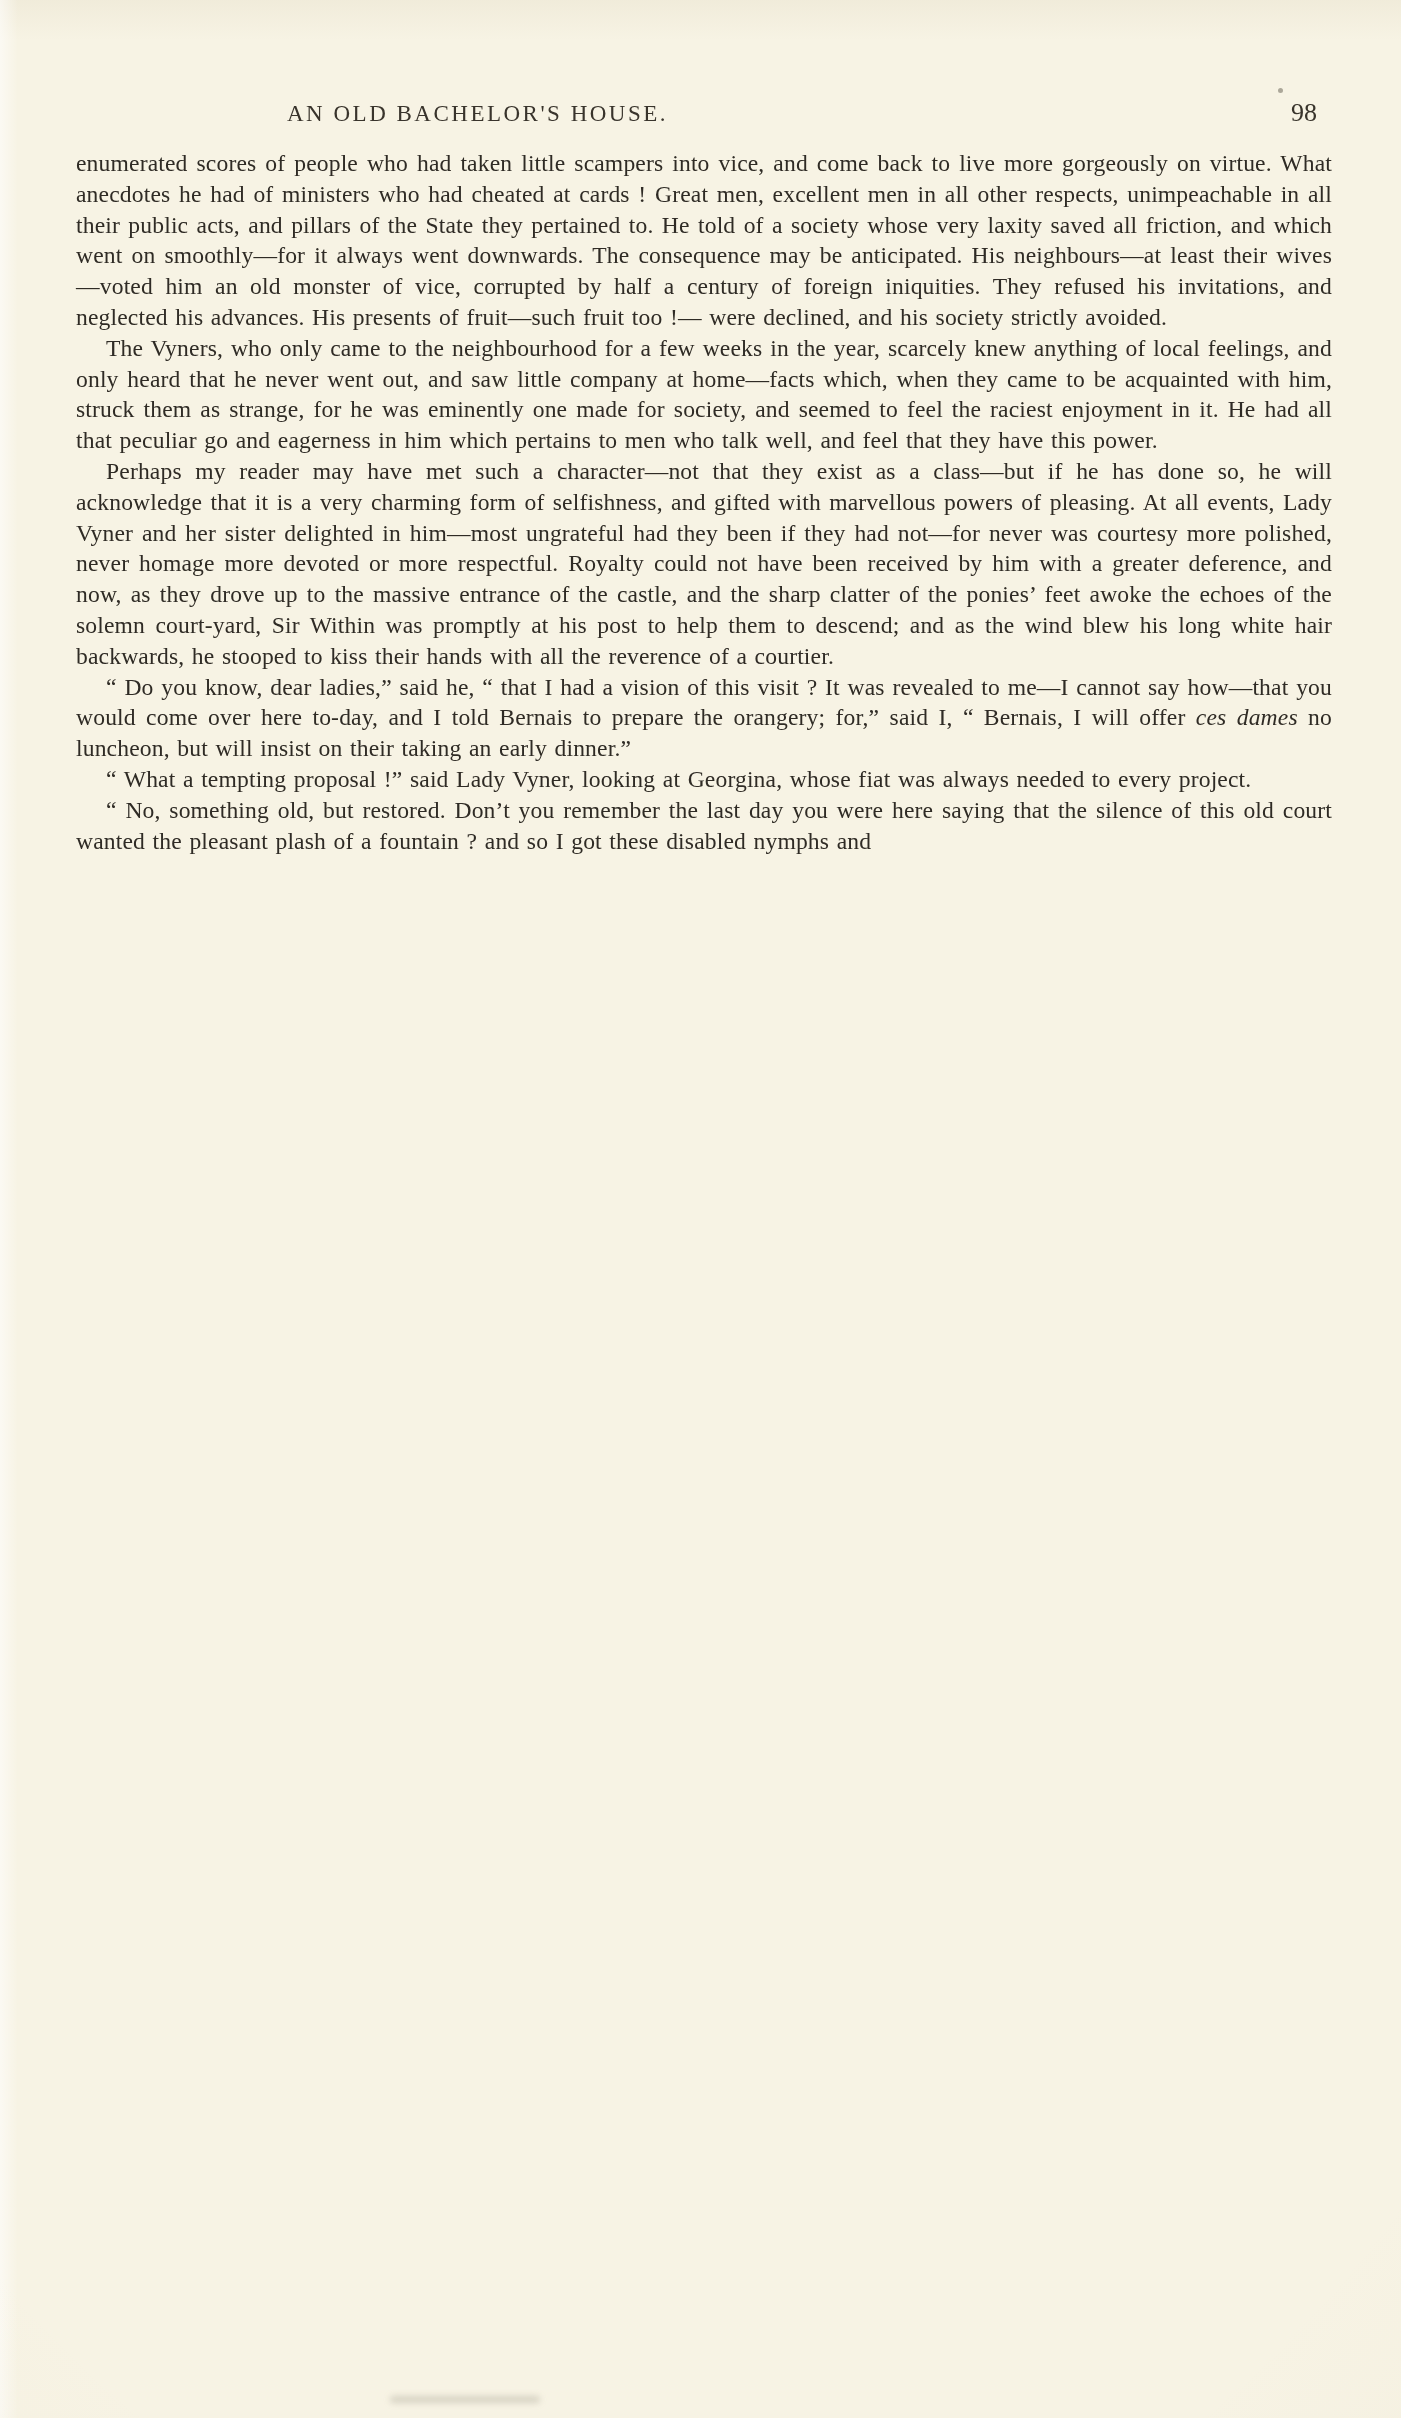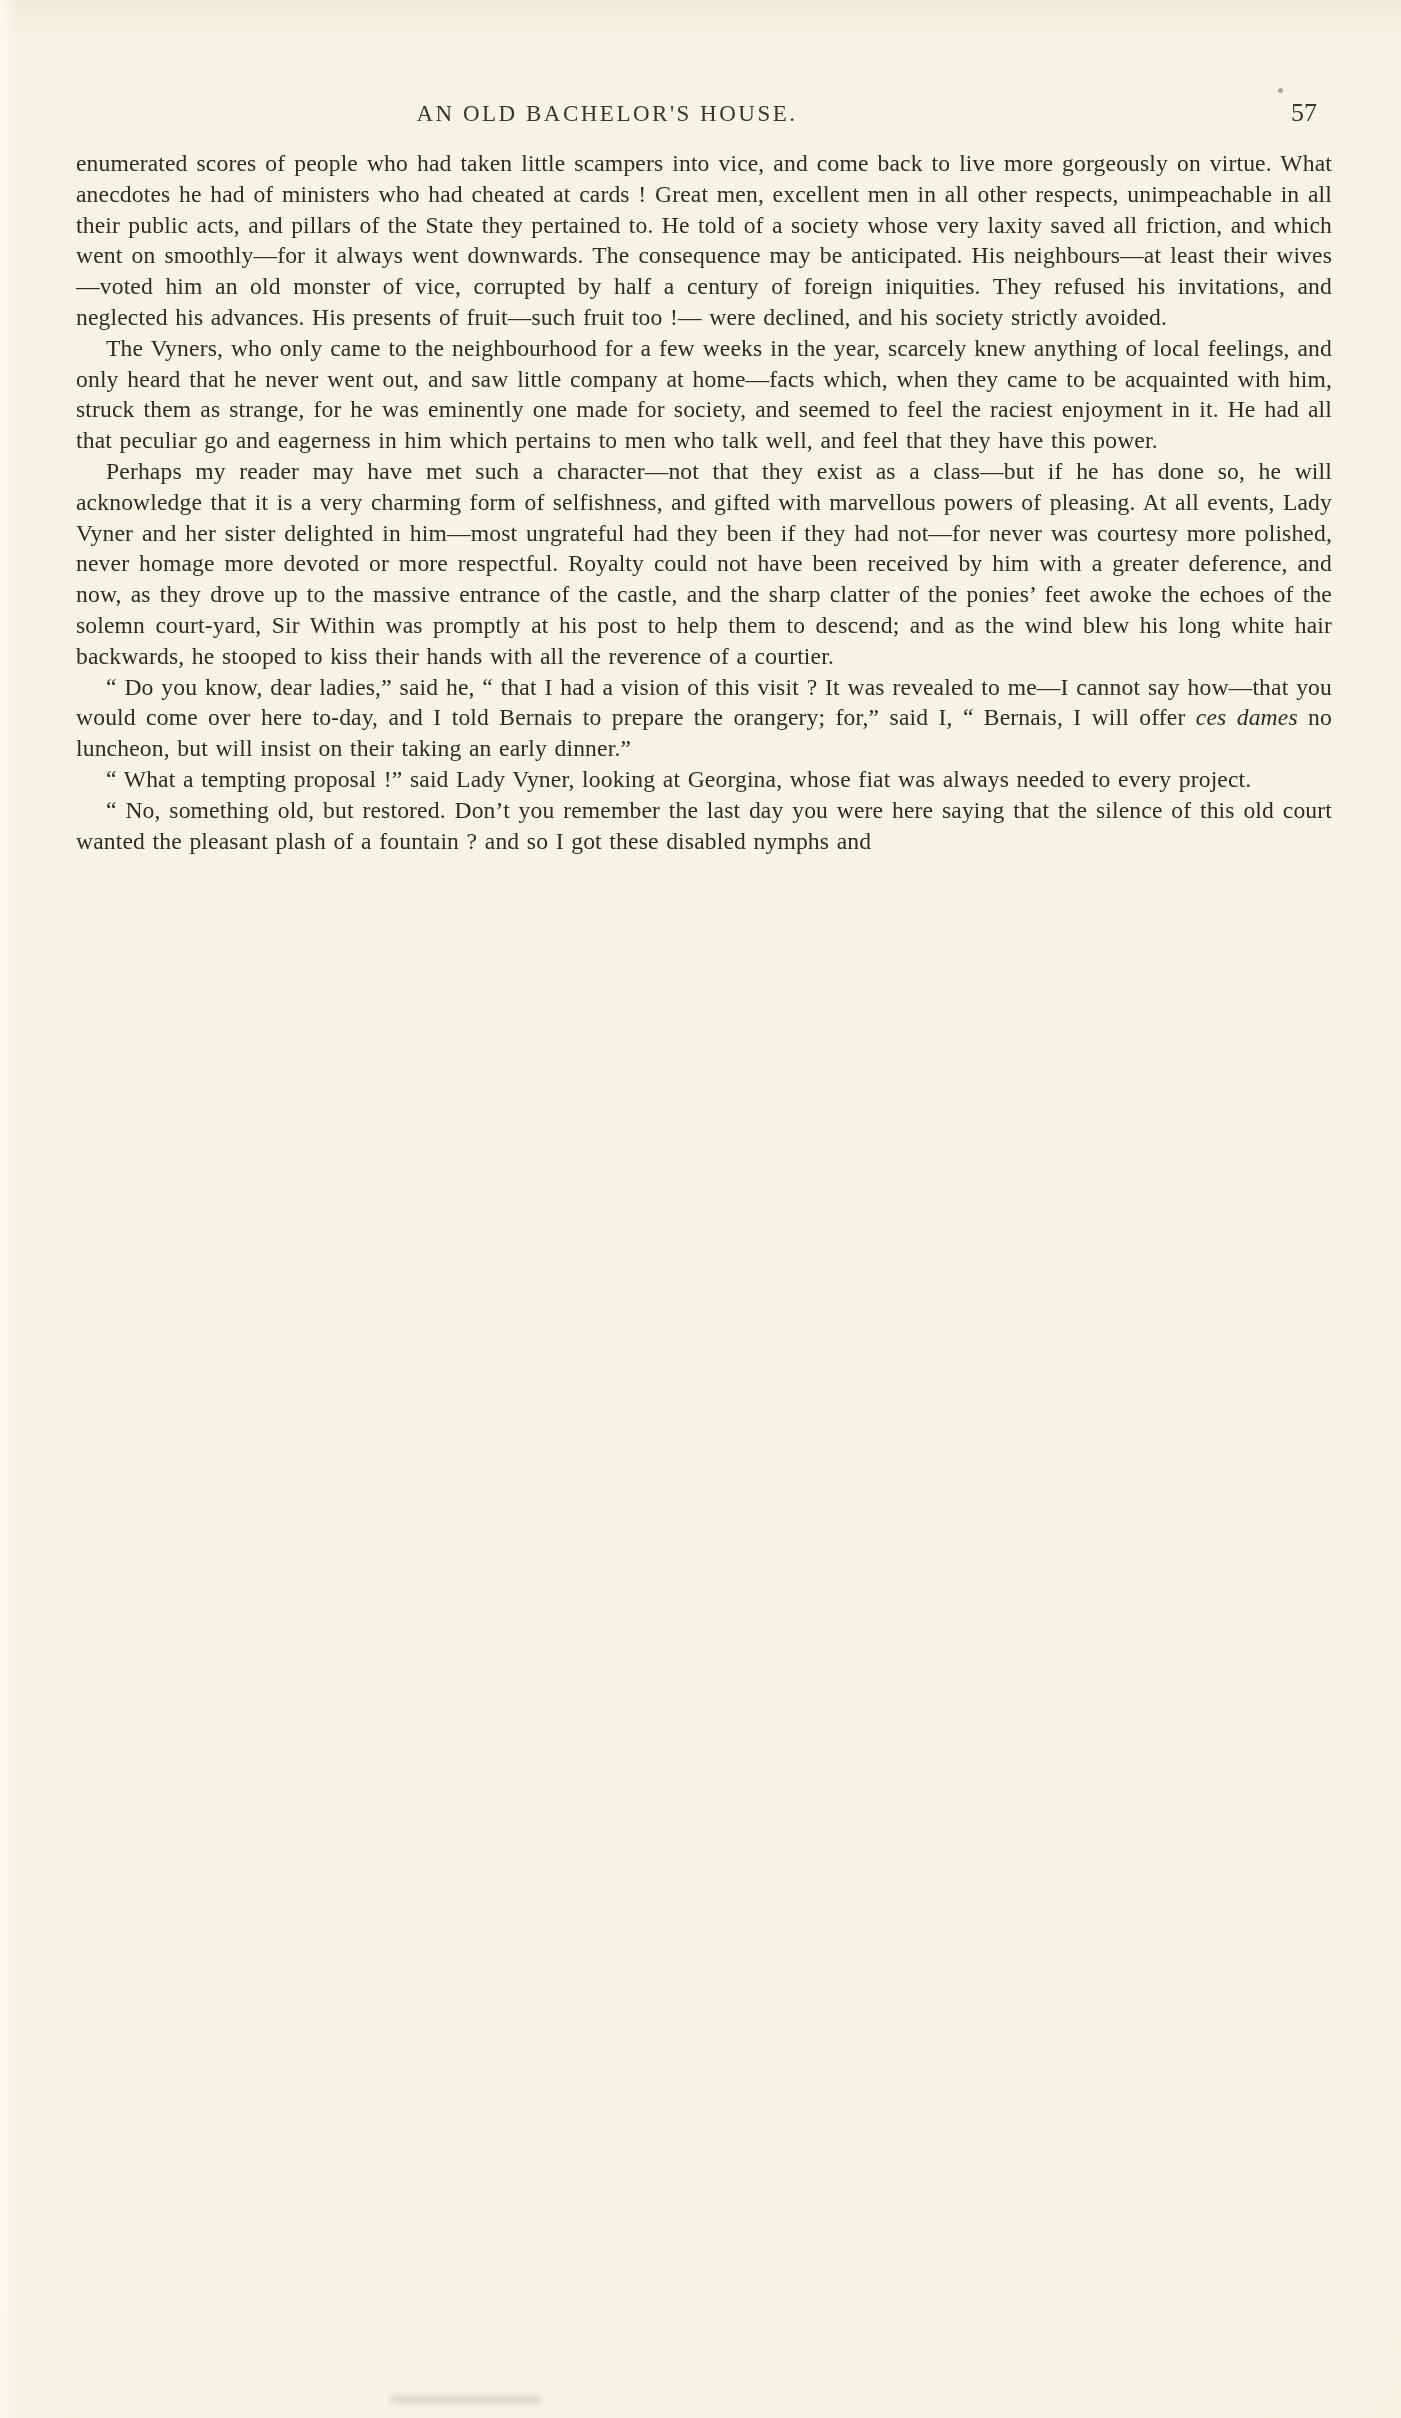--- a/index.html
+++ b/index.html
@@ -25,21 +25,20 @@
     position: absolute;
     top: 101px;
     left: 75px;
     right: 78px;
     height: 34px;
   }
   .running-title {
     position: absolute;
     left: 212px;
     width: 640px;
-    text-align: center;
     font-size: 23px;
     letter-spacing: 2.5px;
     color: #39342c;
     white-space: nowrap;
   }
   .page-number {
     position: absolute;
     right: 6px;
     top: -3px;
     font-size: 26px;
@@ -87,21 +86,21 @@
     filter: blur(0.5px);
   }
 </style>
 </head>
 <body>
 
 <div class="book-page">
 
   <div class="running-header">
     <div class="running-title">AN OLD BACHELOR'S HOUSE.</div>
-    <div class="page-number">57</div>
+    <div class="page-number">98</div>
   </div>
 
   <div class="text-body">
     <p>enumerated scores of people who had taken little scampers into vice, and come back to live more gorgeously on virtue.  What anecdotes he had of ministers who had cheated at cards !  Great men, excellent men in all other respects, unimpeachable in all their public acts, and pillars of the State they pertained to.  He told of a society whose very laxity saved all friction, and which went on smoothly—for it always went downwards.  The consequence may be anticipated.  His neighbours—at least their wives—voted him an old monster of vice, corrupted by half a century of foreign iniquities.  They refused his invitations, and neglected his advances.  His presents of fruit—such fruit too !— were declined, and his society strictly avoided.</p>
     <p class="indent">The Vyners, who only came to the neighbourhood for a few weeks in the year, scarcely knew anything of local feelings, and only heard that he never went out, and saw little company at home—facts which, when they came to be acquainted with him, struck them as strange, for he was eminently one made for society, and seemed to feel the raciest enjoyment in it.  He had all that peculiar go and eagerness in him which pertains to men who talk well, and feel that they have this power.</p>
     <p class="indent">Perhaps my reader may have met such a character—not that they exist as a class—but if he has done so, he will acknowledge that it is a very charming form of selfishness, and gifted with marvellous powers of pleasing.  At all events, Lady Vyner and her sister delighted in him—most ungrateful had they been if they had not—for never was courtesy more polished, never homage more devoted or more respectful.  Royalty could not have been received by him with a greater deference, and now, as they drove up to the massive entrance of the castle, and the sharp clatter of the ponies’ feet awoke the echoes of the solemn court-yard, Sir Within was promptly at his post to help them to descend; and as the wind blew his long white hair backwards, he stooped to kiss their hands with all the reverence of a courtier.</p>
     <p class="indent"><span>“ Do you know, dear ladies,” said he, “ that I had a vision of this visit ?  It was revealed to me—I cannot say how—that you would come over here to-day, and I told Bernais to prepare the orangery; for,” said I, “ Bernais, I will offer </span><span class="italic">ces dames</span><span> no luncheon, but will insist on their taking an early dinner.”</span></p>
     <p class="indent">“ What a tempting proposal !” said Lady Vyner, looking at Georgina, whose fiat was always needed to every project.</p>
     <p class="indent">“ No, something old, but restored.  Don’t you remember the last day you were here saying that the silence of this old court wanted the pleasant plash of a fountain ? and so I got these disabled nymphs and</p>
   </div>

